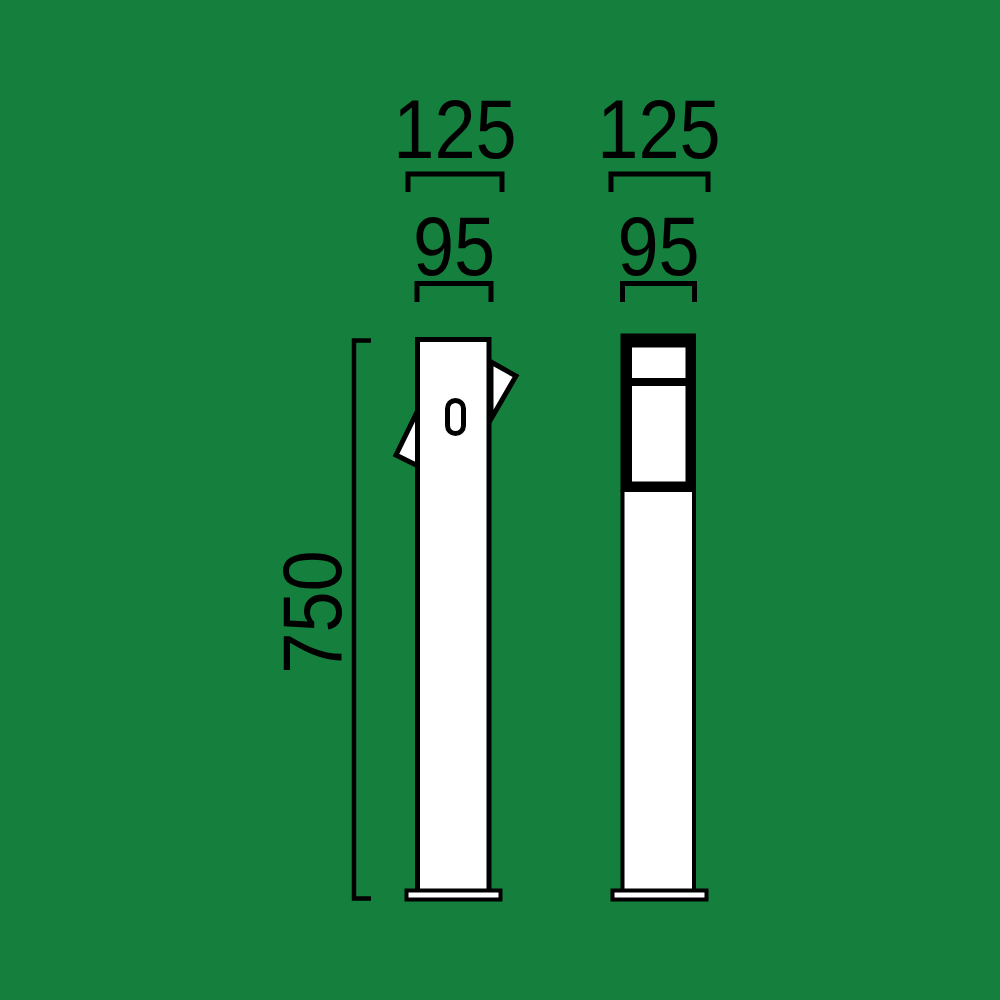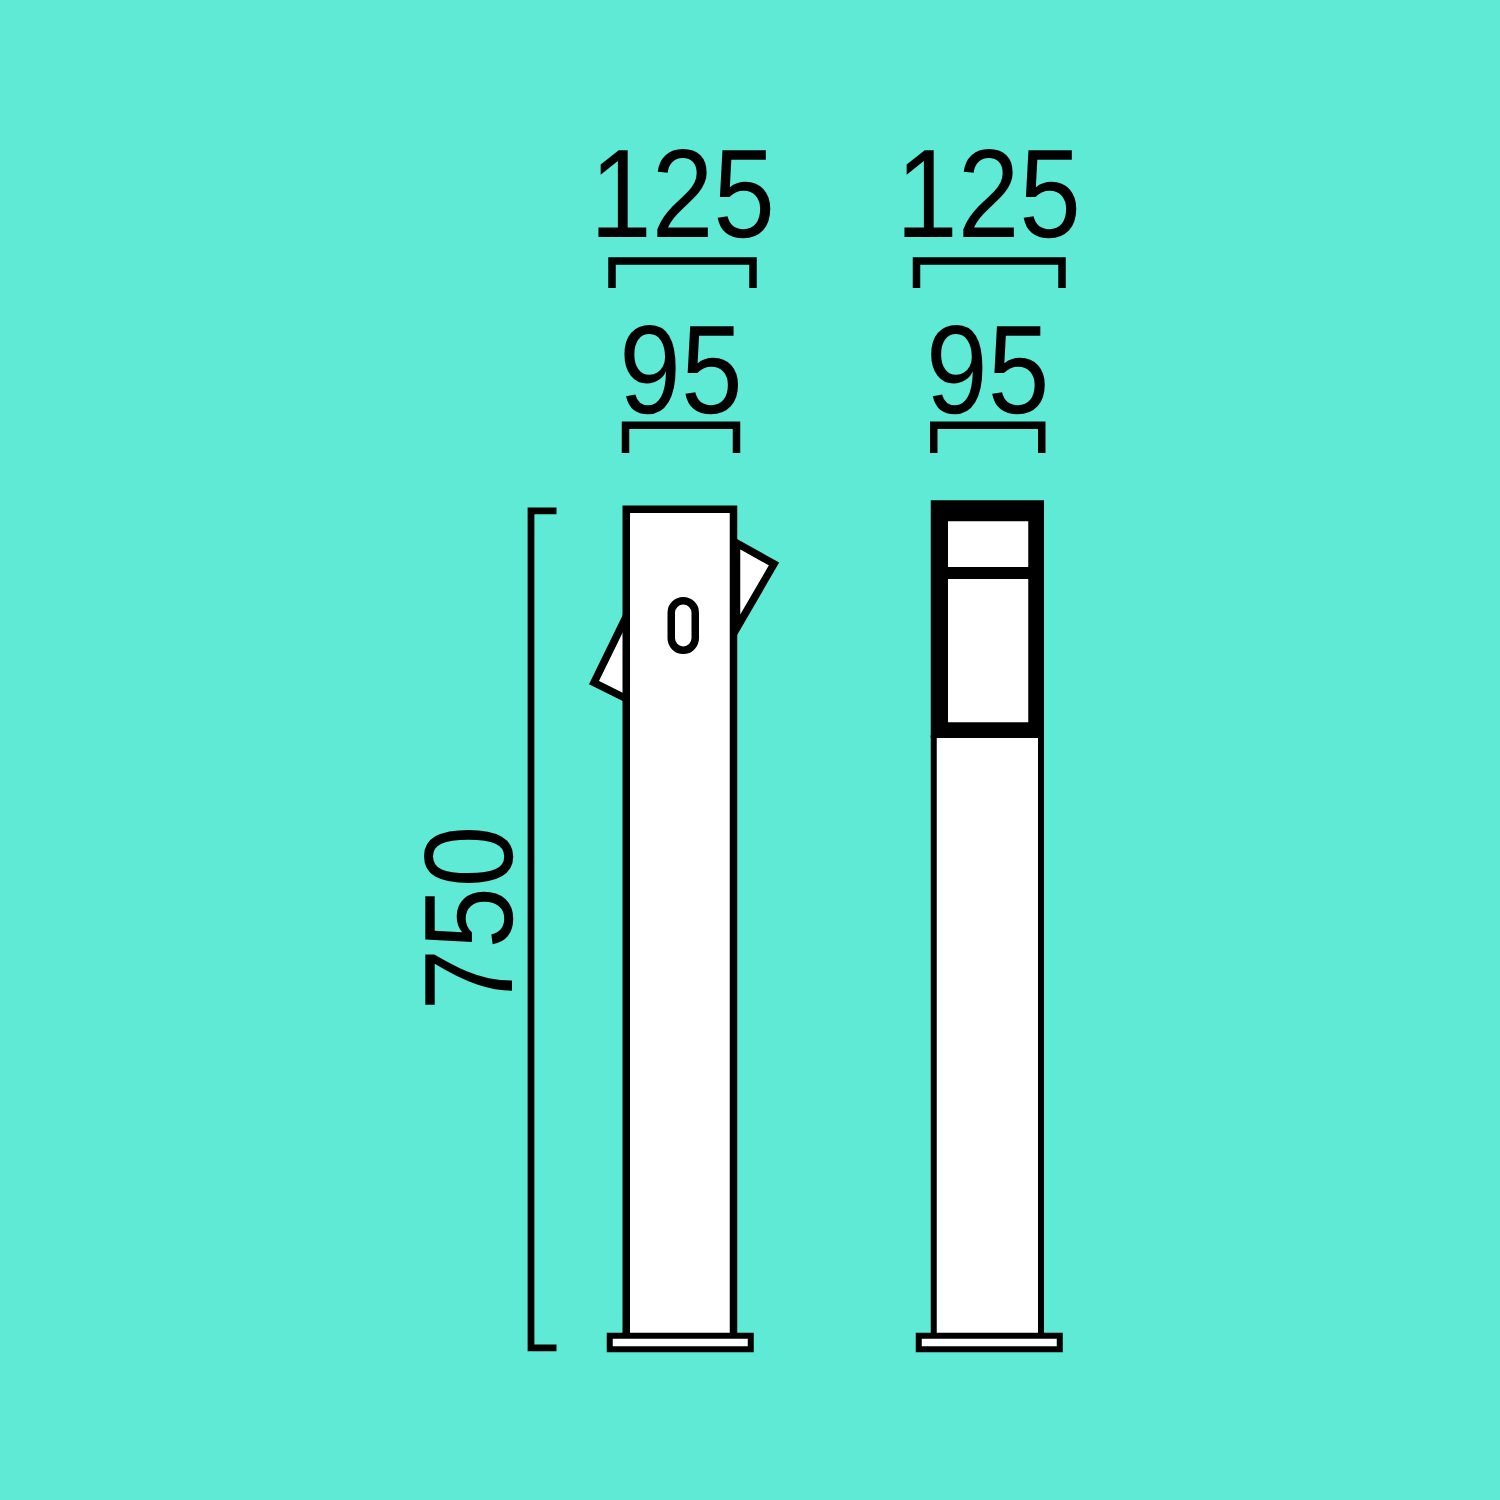--- a/index.html
+++ b/index.html
@@ -4,21 +4,21 @@
 <style>
   html, body {
     margin: 0;
     padding: 0;
     background: #ffffff;
   }
   .canvas {
     position: relative;
     width: 1000px;
     height: 1000px;
-    background: #5eead4;
+    background: #15803d;
     overflow: hidden;
   }
   svg text {
     font-family: "Liberation Sans", "DejaVu Sans", sans-serif;
     font-size: 84px;
     font-weight: 400;
     fill: #000000;
   }
   .stroke {
     fill: none;

